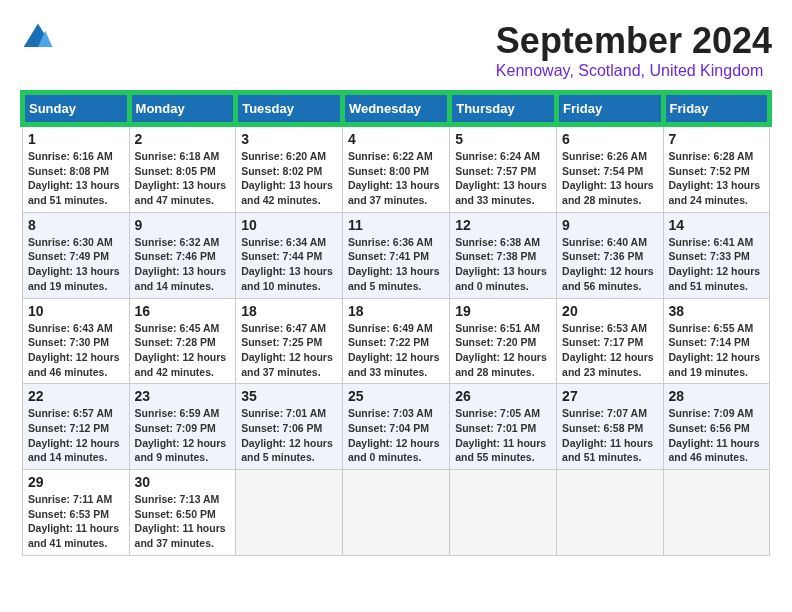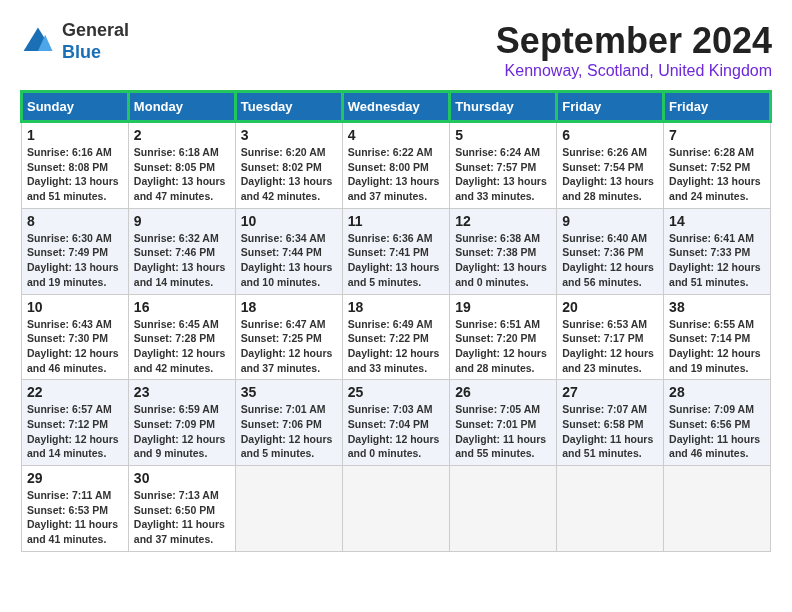--- a/index.html
+++ b/index.html
@@ -26,21 +26,20 @@
       font-weight: bold;
       line-height: 1.2;
     }
     .logo-text .general { color: #333; }
     .logo-text .blue { color: #1a6fb5; }
     .logo-icon {
       width: 36px;
       height: 36px;
     }
     .title-area {
-      text-align: right;
     }
     .month-title {
       font-size: 36px;
       font-weight: bold;
       color: #222;
     }
     .location {
       font-size: 16px;
       color: #6d28d9;
     }
@@ -49,21 +48,21 @@
       border-collapse: collapse;
       font-size: 11px;
     }
     .calendar thead tr th {
       background: #1a6fb5;
       color: #fff;
       padding: 6px 4px;
       text-align: left;
       font-size: 13px;
       font-weight: bold;
-      border: 3px solid #22c55e;
+      border: 5px solid #22c55e;
     }
     .calendar tbody tr td {
       border: 1px solid #ccc;
       padding: 4px 5px;
       vertical-align: top;
       width: 108px;
       min-height: 80px;
       background: #fff;
     }
     .calendar tbody tr td.empty {
@@ -94,24 +93,20 @@
   </style>
 </head>
 <body>
 
 <div class="header-area">
   <div class="logo">
     <svg class="logo-icon" viewBox="0 0 40 40">
       <polygon points="20,4 36,30 4,30" fill="#1a6fb5"></polygon>
       <polygon points="28,12 36,30 20,30" fill="#4da6e8"></polygon>
     </svg>
-    <div class="logo-text">
-      <span class="general">General</span><br>
-      <span class="blue">Blue</span>
-    </div>
   </div>
   <div class="title-area">
     <div class="month-title">September 2024</div>
     <div class="location">Kennoway, Scotland, United Kingdom</div>
   </div>
 </div>
 
 <table class="calendar">
   <thead>
     <tr>

